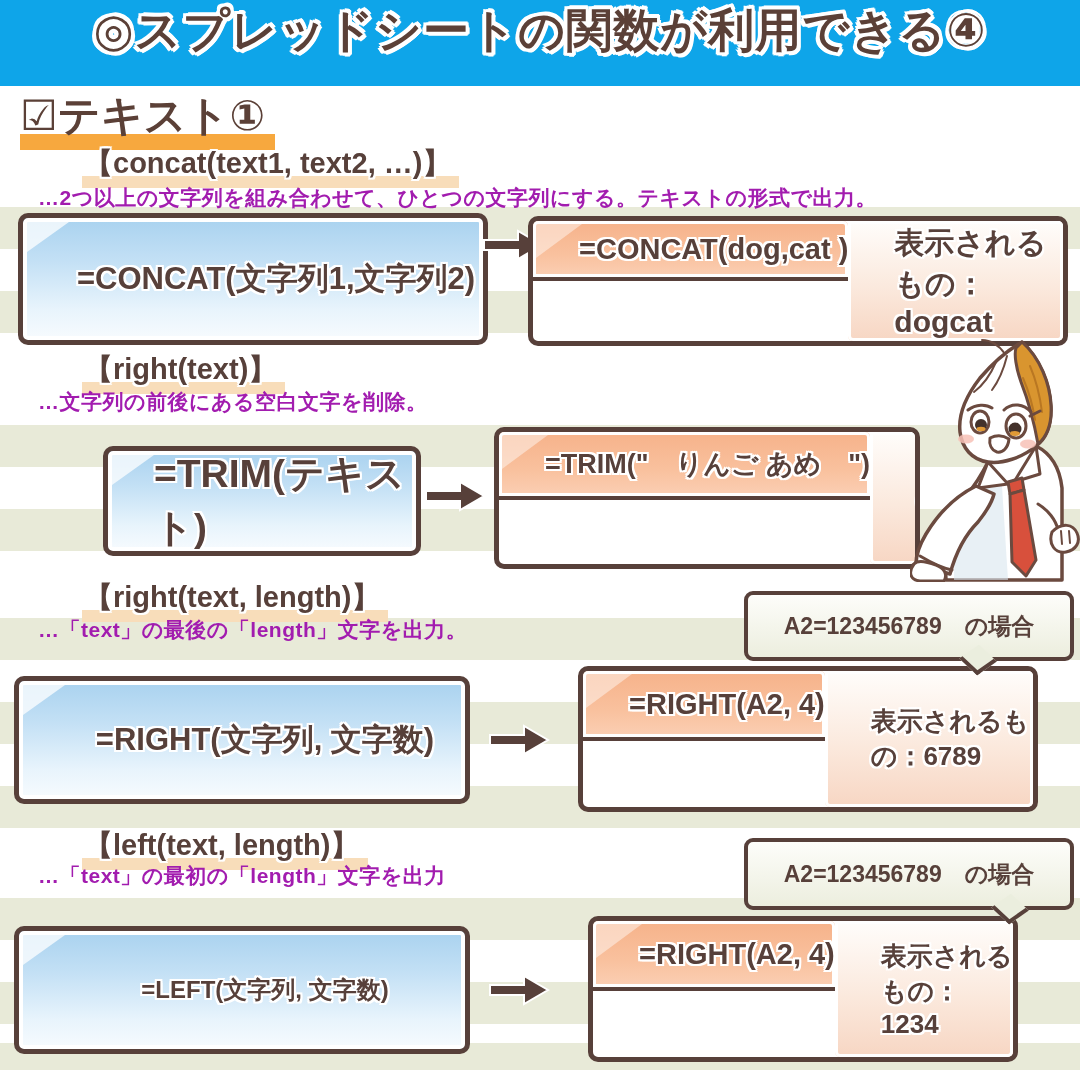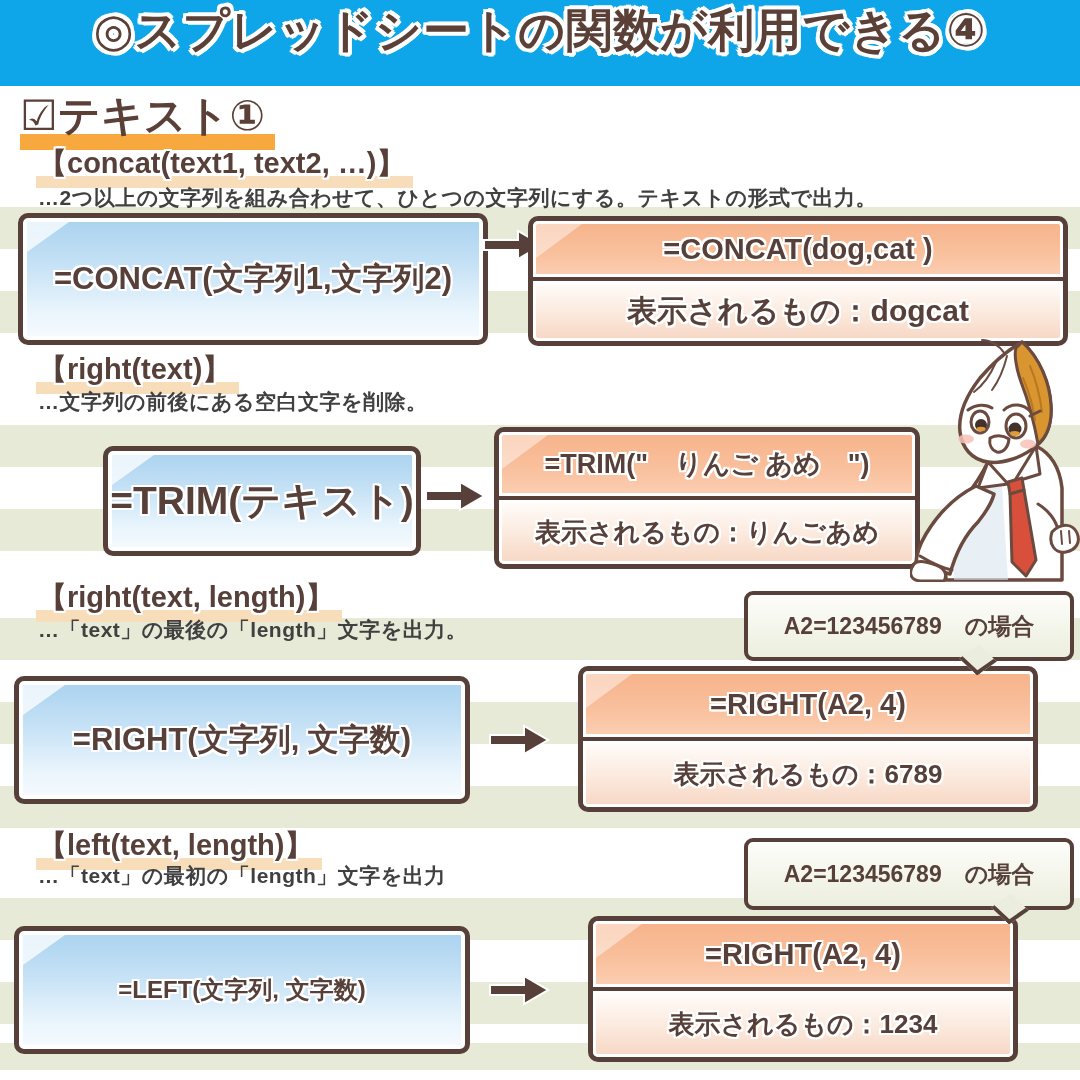--- a/index.html
+++ b/index.html
@@ -16,49 +16,50 @@
   }
   .hdr h1{
     margin:0;font-size:46px;font-weight:bold;color:#5b4037;letter-spacing:1px;
     text-shadow:3px 0 0 #fff,-3px 0 0 #fff,0 3px 0 #fff,0 -3px 0 #fff,
       3px 3px 0 #fff,-3px 3px 0 #fff,3px -3px 0 #fff,-3px -3px 0 #fff,
       4px 2px 0 #fff,-4px 2px 0 #fff,2px 4px 0 #fff,2px -4px 0 #fff;
   }
   .outl{
     text-shadow:2px 0 0 #fff,-2px 0 0 #fff,0 2px 0 #fff,0 -2px 0 #fff,
       2px 2px 0 #fff,-2px 2px 0 #fff,2px -2px 0 #fff,-2px -2px 0 #fff;
+    margin-left:46px;
   }
   .secTitle{
     position:absolute;top:88px;left:20px;z-index:2;
     font-size:42px;font-weight:bold;color:#5b4037;
   }
   .secTitle .u{
     display:inline-block;padding:0 10px 6px 0;
     background:linear-gradient(180deg,transparent 74%,#f7a83e 74%);
   }
   .fnh{position:absolute;left:36px;z-index:2;font-size:29px;font-weight:bold;color:#57403a;}
   .fnh .hl{
     display:inline-block;padding:0 8px 4px 2px;
     background:linear-gradient(180deg,transparent 72%,#f8ddba 72%);
   }
-  .fnd{position:absolute;left:38px;z-index:2;font-size:21px;font-weight:bold;color:#404040;letter-spacing:0.5px;}
+  .fnd{position:absolute;left:38px;z-index:2;font-size:21px;font-weight:bold;color:#a21caf;letter-spacing:0.5px;}
   .bluebox{
     position:absolute;z-index:2;border:5px solid #57403a;border-radius:10px;
     background:linear-gradient(180deg,#a9d2ef 0%,#c3e0f5 35%,#e8f4fc 75%,#f7fbfe 100%);
     box-shadow:inset 0 0 0 4px #ffffff;
     display:flex;align-items:center;justify-content:center;
     font-weight:bold;color:#57403a;
   }
   .bluebox::before{
     content:"";position:absolute;top:4px;left:4px;width:42px;height:30px;
     background:#ffffff;opacity:.75;clip-path:polygon(0 0,100% 0,0 100%);
   }
   .resbox{
     position:absolute;z-index:2;border:5px solid #57403a;border-radius:10px;
-    background:#fff;display:flex;flex-direction:column;overflow:hidden;
+    background:#fff;display:flex;flex-direction:row;overflow:hidden;
   }
   .resbox .ex{
     position:relative;flex:0 0 auto;
     background:linear-gradient(180deg,#f6b28a 0%,#f9c19e 60%,#fbcfb4 100%);
     border-bottom:4px solid #57403a;box-shadow:inset 0 0 0 3px #ffffff;
     display:flex;align-items:center;justify-content:center;
     font-weight:bold;color:#57403a;border-radius:5px 5px 0 0;
   }
   .resbox .ex::before{
     content:"";position:absolute;top:3px;left:3px;width:46px;height:34px;

